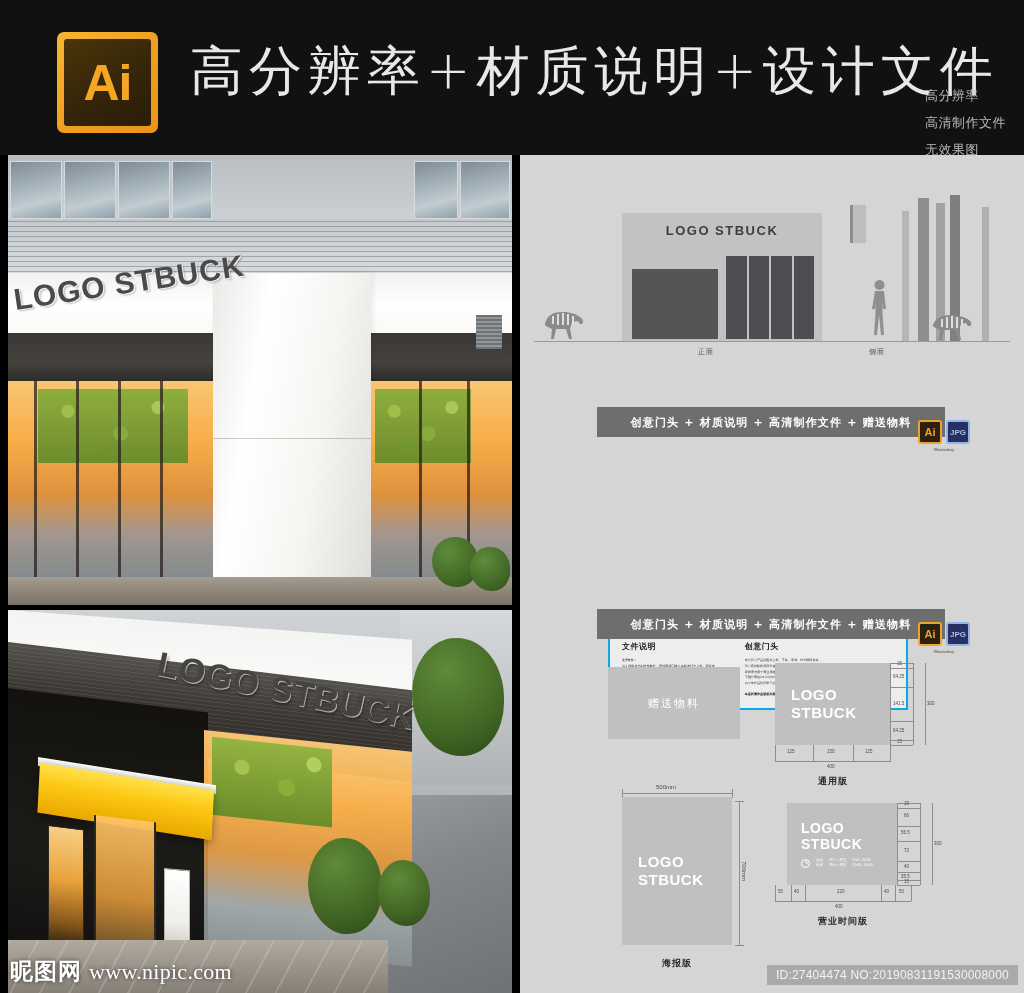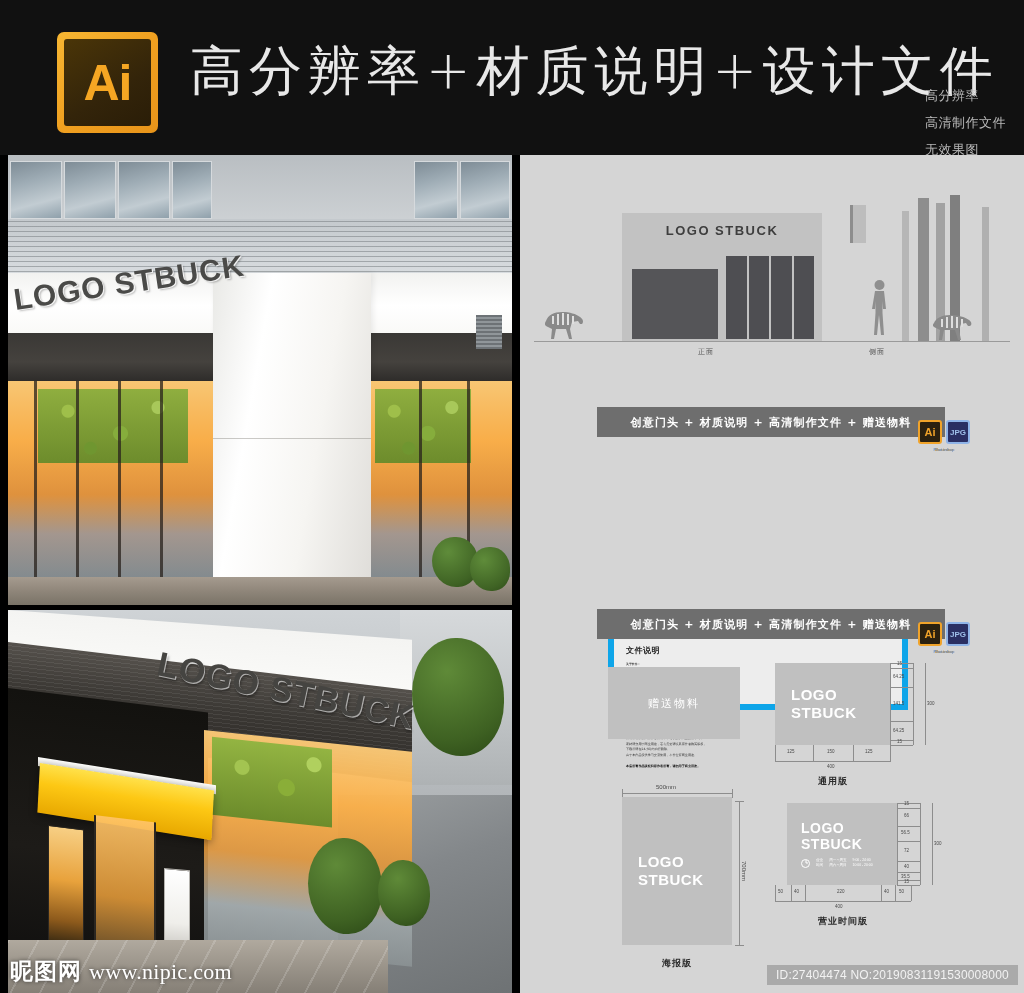--- a/index.html
+++ b/index.html
@@ -329,22 +329,22 @@
     position: absolute; bottom: -8px; left: 0; width: 100%;
     text-align: center; font-size: 4px;
     font-family: "Liberation Sans", sans-serif;
   }
   .cap-ai { color: #c98a20; }
   .cap-jpg { color: #6e8fc0; }
 
   
   .spec-card {
     position: absolute; left: 88px; top: 475px; width: 300px; height: 80px;
-    background: #ededed; border: 6px solid #0ea5e9;
-    display: flex; padding: 9px 12px; gap: 12px; flex-direction: column;
+    background: #ededed; border: 2px solid #0ea5e9;
+    display: flex; padding: 9px 12px; gap: 12px;
   }
   .spec-col { flex: 1; }
   .spec-col.wide { flex: 1.35; }
   .spec-head {
     color: #1c1c1c; font-size: 8px; font-weight: bold; letter-spacing: 0.5px;
     margin-bottom: 6px; font-family: "DejaVu Sans", sans-serif;
   }
   .spec-sub {
     color: #3a3a3a; font-size: 2.9px; font-weight: bold;
     margin-bottom: 1.5px; font-family: "DejaVu Sans", sans-serif;

